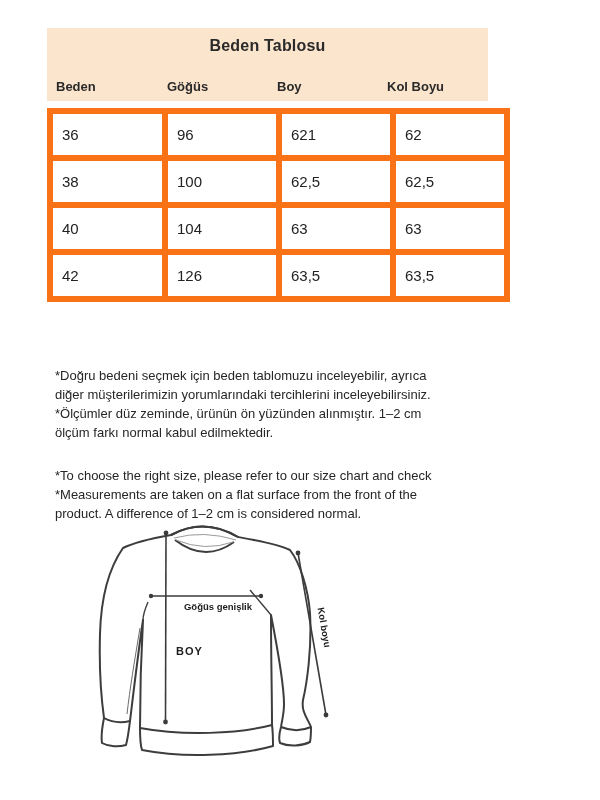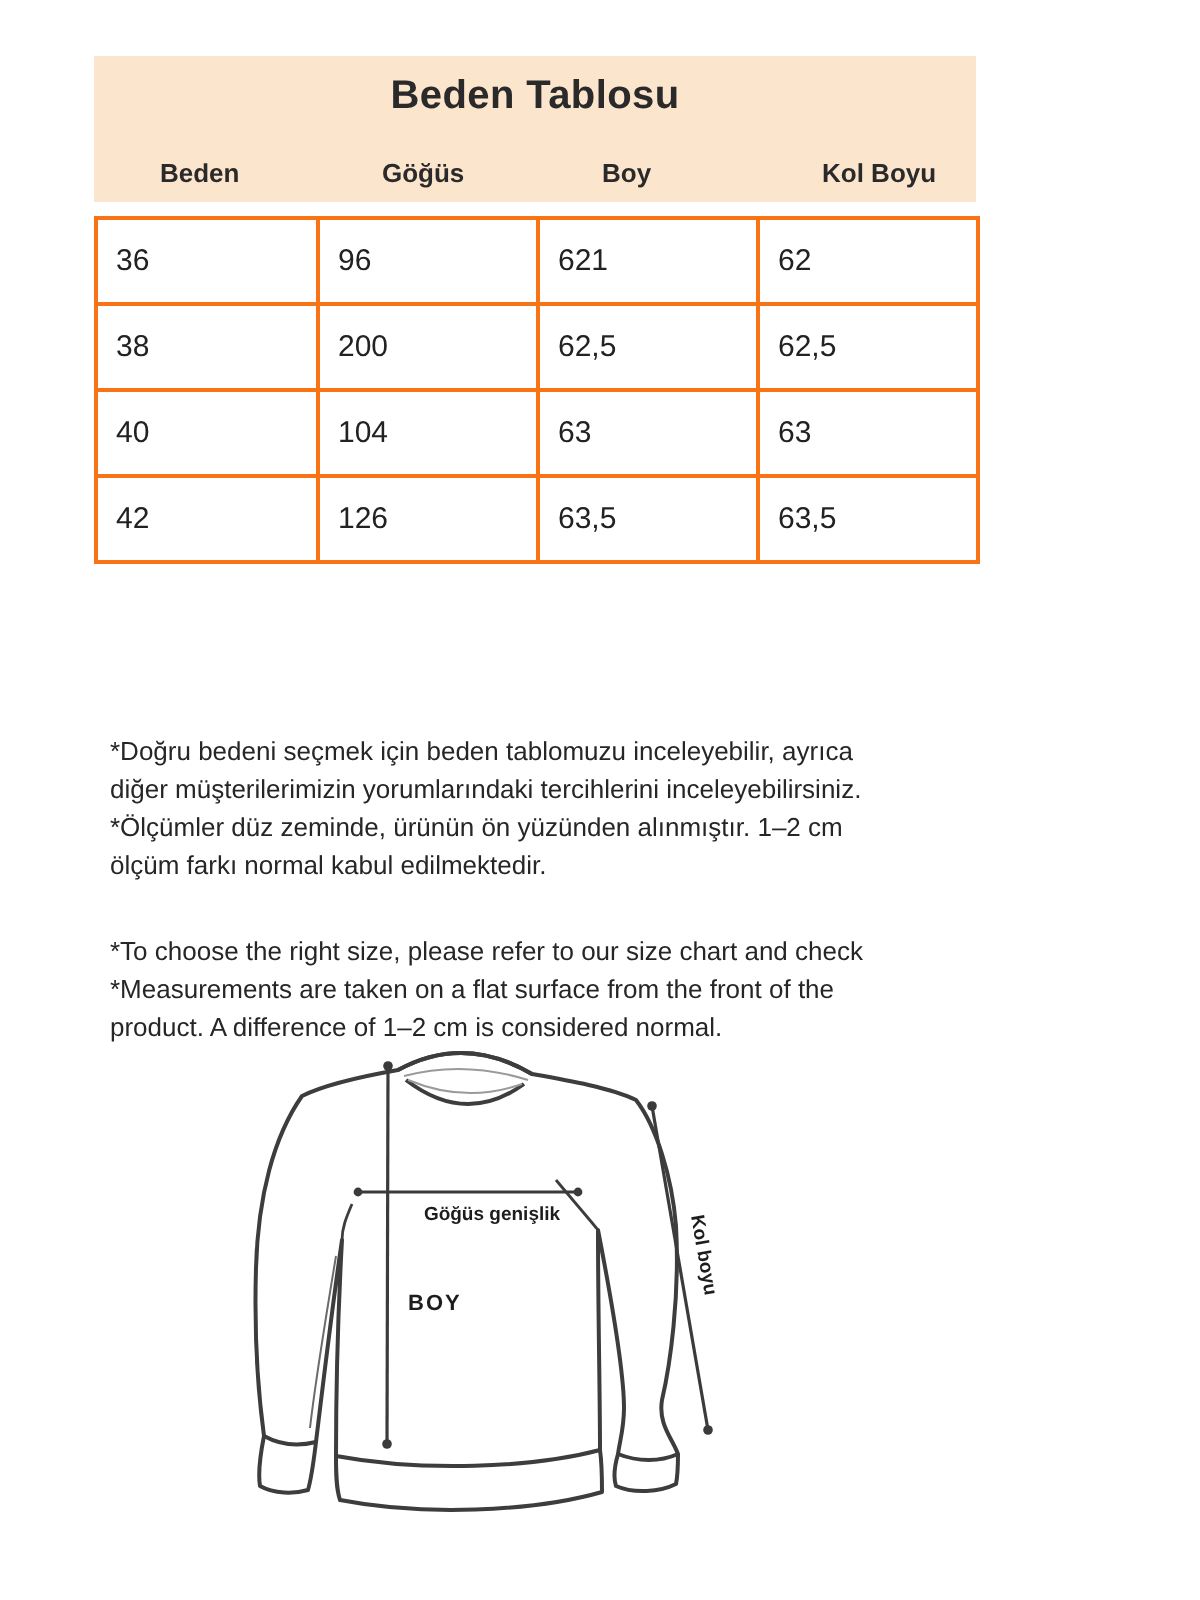--- a/index.html
+++ b/index.html
@@ -6,43 +6,43 @@
   body{
     width:600px;height:800px;position:relative;background:#ffffff;
     font-family:"Liberation Sans",sans-serif;color:#1c1c1c;overflow:hidden;
   }
   
   .band{
     position:absolute;left:47px;top:28px;width:441px;height:73px;
     background:#fce5cd;
   }
   .band-title{
-    text-align:center;padding-top:9px;font-size:20px;font-weight:600;color:#2a2a2a;
+    text-align:center;padding-top:9px;font-size:16px;font-weight:600;color:#2a2a2a;
     letter-spacing:.2px;
   }
   .band-cols{
     position:absolute;left:0;bottom:7px;width:441px;
-    display:grid;grid-template-columns:111px 110px 110px 110px;padding-left:24px;
+    display:grid;grid-template-columns:111px 110px 110px 110px;
   }
   .band-col{font-size:13px;font-weight:700;color:#2a2a2a;padding-left:9px;}
   
   table.size{
     position:absolute;left:47px;top:108px;border-collapse:collapse;
     table-layout:fixed;
   }
   table.size td{
-    border:2px solid #f97316;height:41px;font-size:15px;color:#222;
+    border:6px solid #f97316;height:41px;font-size:15px;color:#222;
     padding:0 0 0 9px;vertical-align:middle;background:#fff;
   }
   td.c0{width:100px;} td.c1{width:99px;} td.c2{width:99px;} td.c3{width:99px;margin-left:32px;}
   
   .notes{position:absolute;left:55px;width:440px;font-size:13px;line-height:19px;color:#262626;margin-top:46px;}
   .notes-tr{top:320px;} .notes-en{top:420px;}
   
-  .diagram{position:absolute;left:116px;top:516px;width:270px;height:275px;}
+  .diagram{position:absolute;left:88px;top:516px;width:270px;height:275px;}
   .diagram svg{display:block;}
 </style>
 </head>
 <body>
 
 <div class="band">
   <div class="band-title">Beden Tablosu</div>
   <div class="band-cols">
     <div class="band-col">Beden</div>
     <div class="band-col">Göğüs</div>
@@ -54,21 +54,21 @@
 <table class="size">
   <tbody>
     <tr>
       <td class="c0">36</td>
       <td class="c1">96</td>
       <td class="c2">621</td>
       <td class="c3">62</td>
     </tr>
     <tr>
       <td class="c0">38</td>
-      <td class="c1">200</td>
+      <td class="c1">100</td>
       <td class="c2">62,5</td>
       <td class="c3">62,5</td>
     </tr>
     <tr>
       <td class="c0">40</td>
       <td class="c1">104</td>
       <td class="c2">63</td>
       <td class="c3">63</td>
     </tr>
     <tr>

